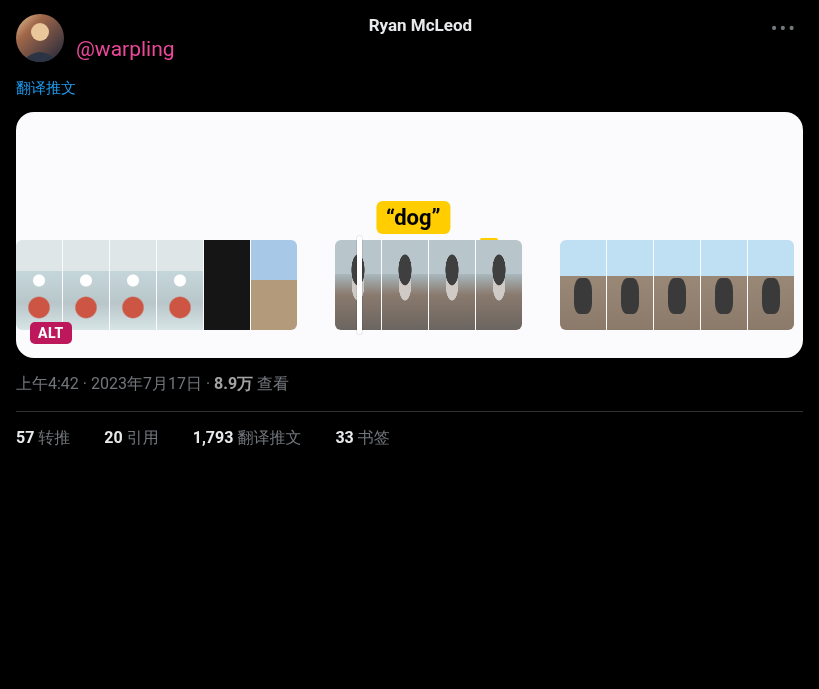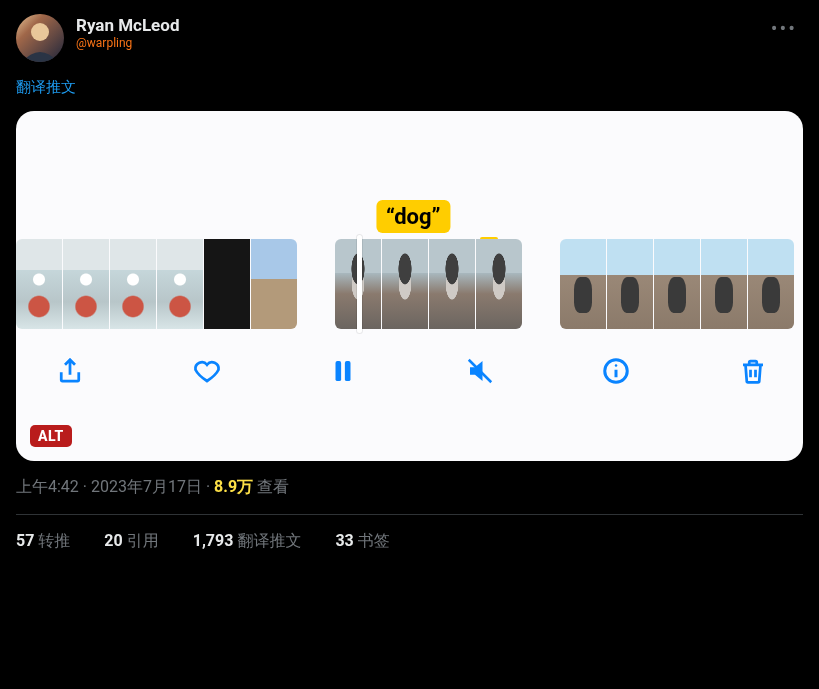--- a/index.html
+++ b/index.html
@@ -3,28 +3,28 @@
 <meta charset="utf-8">
 <style>
   * { margin: 0; padding: 0; box-sizing: border-box; }
   html, body { width: 819px; height: 689px; background: #000; font-family: -apple-system, BlinkMacSystemFont, "Segoe UI", Roboto, Helvetica, Arial, sans-serif; color: #e7e9ea; overflow: hidden; }
   .tweet { padding: 14px 16px 10px 16px; }
 
   .header { display: flex; align-items: flex-start; }
   .avatar { width: 48px; height: 48px; border-radius: 50%; flex-shrink: 0; background: linear-gradient(135deg, #e9c79a 0%, #a06749 30%, #1e253b 100%); position: relative; overflow: hidden; }
   .avatar svg { width: 100%; height: 100%; }
   .user-block { margin-left: 12px; display: flex; flex-direction: column; flex-grow: 1; line-height: 1.3; }
-  .display-name { font-weight: 700; font-size: 17px; color: #e7e9ea; }
-  .handle { color: #f97316; font-size: 12px; }
+  .display-name { font-weight: 700; font-size: 17px; color: #e7e9ea; text-align: center; }
+  .handle { color: #ec4899; font-size: 21px; }
   .more { color: #71767b; font-size: 20px; letter-spacing: 2px; padding: 2px 6px; }
 
   .body-text { margin-top: 14px; font-size: 22px; line-height: 1.35; color: #e7e9ea; }
   .translate { margin-top: 16px; color: #1d9bf0; font-size: 15px; display: inline-block; }
 
-  .media-card { margin-top: 14px; border-radius: 18px; background: #fbfbfd; overflow: hidden; position: relative; height: 350px; }
+  .media-card { margin-top: 14px; border-radius: 18px; background: #fbfbfd; overflow: hidden; position: relative; height: 246px; }
   .caption-area { height: 128px; position: relative; }
   .caption-bubble { position: absolute; left: 50%; transform: translateX(-45%); bottom: 6px; background: #ffcd00; color: #000; font-weight: 700; font-size: 22px; padding: 4px 10px; border-radius: 6px; }
   .playhead-mark { position: absolute; left: 50%; transform: translateX(70px); bottom: -4px; width: 18px; height: 6px; background: #ffcd00; border-radius: 2px; }
 
   .filmstrip { display: flex; align-items: stretch; height: 90px; gap: 38px; padding: 0 0 0 0; }
   .clip-group { display: flex; gap: 1px; }
   .thumb { width: 46px; background: #999; position: relative; overflow: hidden; }
   .thumb.first { border-top-left-radius: 6px; border-bottom-left-radius: 6px; }
   .thumb.last  { border-top-right-radius: 6px; border-bottom-right-radius: 6px; }
   .thumb.dog1 { background: linear-gradient(180deg, #dfe6e8 0%, #dfe6e8 35%, #c5d6da 35%, #b8c6c9 70%, #d8e5e7 100%); }
@@ -38,24 +38,24 @@
   .scrubber { position: relative; }
   .scrubber::before { content:""; position:absolute; left:22px; top:-4px; bottom:-4px; width:5px; background:#fff; border-radius:3px; box-shadow: 0 0 0 1px rgba(0,0,0,.08); z-index:2; }
 
   .toolbar { display: flex; align-items: center; justify-content: space-between; padding: 24px 32px 0 36px; }
   .tool-btn { width: 36px; height: 36px; display: flex; align-items: center; justify-content: center; color: #0a84ff; }
   .tool-btn svg { width: 30px; height: 30px; stroke: #0a84ff; fill: none; stroke-width: 2.2; }
   .tool-btn.pause svg { fill: #0a84ff; stroke: none; }
   .tool-btn.mute svg { stroke-width: 2.0; }
   .tool-btn.info svg { stroke-width: 2.4; }
 
-  .alt-badge { position: absolute; left: 14px; bottom: 14px; background: #b91c1c; color: #fff; font-weight: 800; font-size: 14px; padding: 3px 8px; border-radius: 5px; letter-spacing: .5px; }
+  .alt-badge { position: absolute; left: 14px; bottom: 14px; background: #be185d; color: #fff; font-weight: 800; font-size: 14px; padding: 3px 8px; border-radius: 5px; letter-spacing: .5px; }
 
   .meta { margin-top: 16px; color: #71767b; font-size: 16px; }
-  .meta .views-num { color: #fde047; font-weight: 700; }
+  .meta .views-num { color: #a3a3a3; font-weight: 700; }
 
   .divider { border: 0; border-top: 1px solid #2f3336; margin: 16px 0 0 0; }
 
   .stats { display: flex; gap: 34px; padding-top: 16px; font-size: 16px; color: #71767b; }
   .stats .num { color: #e7e9ea; font-weight: 700; margin-right: 4px; }
 </style>
 </head>
 <body>
 
 <div class="tweet">

